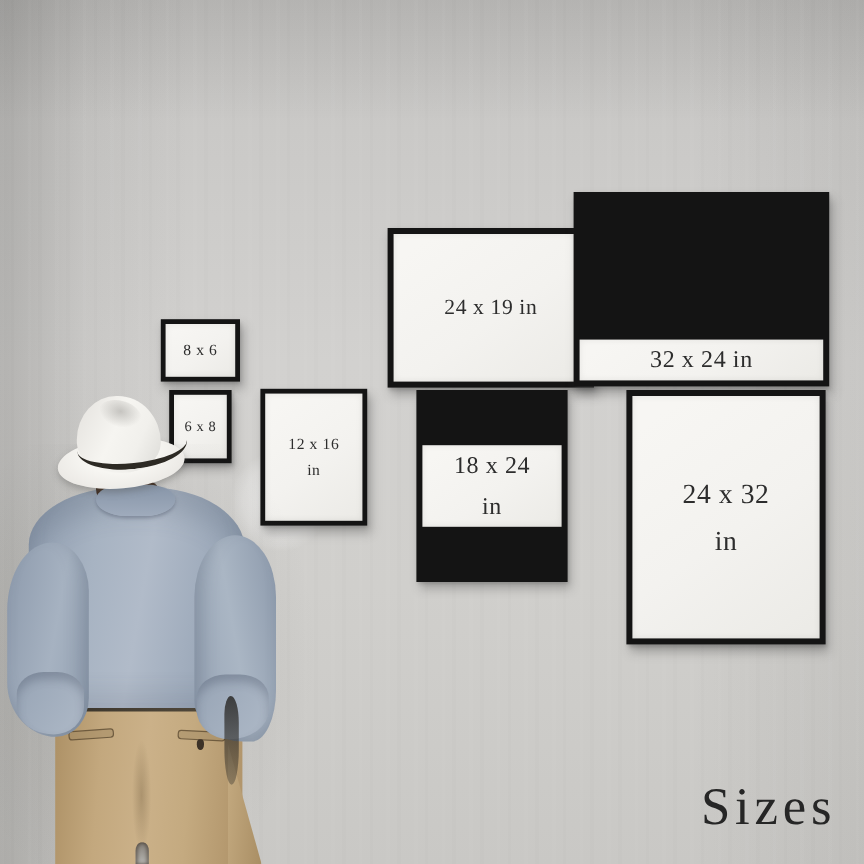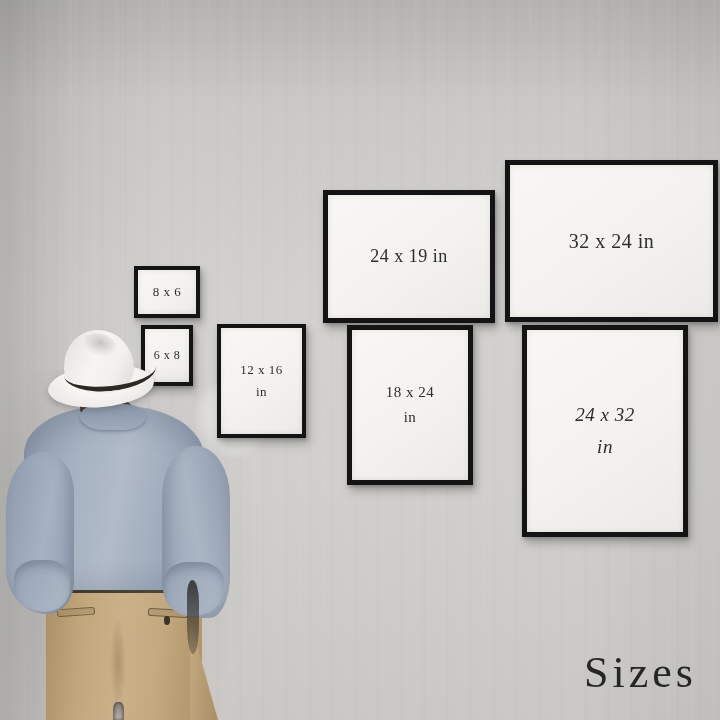--- a/index.html
+++ b/index.html
@@ -21,25 +21,25 @@
     display:flex;}
   .frame .mat{flex:1;background:linear-gradient(145deg,#f7f6f3 10%,var(--frame_face,#f3f2ef) 55%,#ecebe7 95%);
     box-shadow:inset 0 0 6px rgba(0,0,0,0.08);
     display:flex;align-items:center;justify-content:center;}
   .size-label{color:var(--label_text,#2d2d2d);text-align:center;letter-spacing:.5px;line-height:1.7;}
   .size-label .l1,.size-label .l2{display:block;}
   .pad4{padding:4px;} .pad5{padding:5px;}
   .f-8x6   {left:134px;top:266px;width:58px; height:44px; font-size:13px;}
   .f-16x12 {left:207px;top:232px;width:105px;height:79px; font-size:15px;}
   .f-24x18 {left:323px;top:190px;width:162px;height:123px;font-size:18px;}
-  .f-32x24 {left:505px;top:160px;width:203px;height:152px;font-size:20px;}
+  .f-32x24 {left:478px;top:160px;width:203px;height:152px;font-size:20px;align-items:flex-end;}
   .f-6x8   {left:141px;top:325px;width:44px; height:53px; font-size:12px;}
   .f-12x16 {left:217px;top:324px;width:81px; height:106px;font-size:13px;}
-  .f-18x24 {left:347px;top:325px;width:116px;height:150px;font-size:15px;}
-  .f-24x32 {left:522px;top:325px;width:156px;height:202px;font-size:19px;font-style:italic;}
+  .f-18x24 {left:347px;top:325px;width:116px;height:150px;font-size:20px;align-items:center;}
+  .f-24x32 {left:522px;top:325px;width:156px;height:202px;font-size:23px;}
 
   
   .caption{position:absolute;right:23px;bottom:22px;font-size:44px;letter-spacing:4px;
     color:var(--caption_text,#262626);}
 
   
   .man{position:absolute;inset:0;}
   .man *{position:absolute;}
   .man-shadow{left:-25px;top:370px;width:290px;height:380px;
     background:radial-gradient(ellipse at 45% 45%,rgba(80,80,78,0.16),rgba(0,0,0,0) 70%);}

